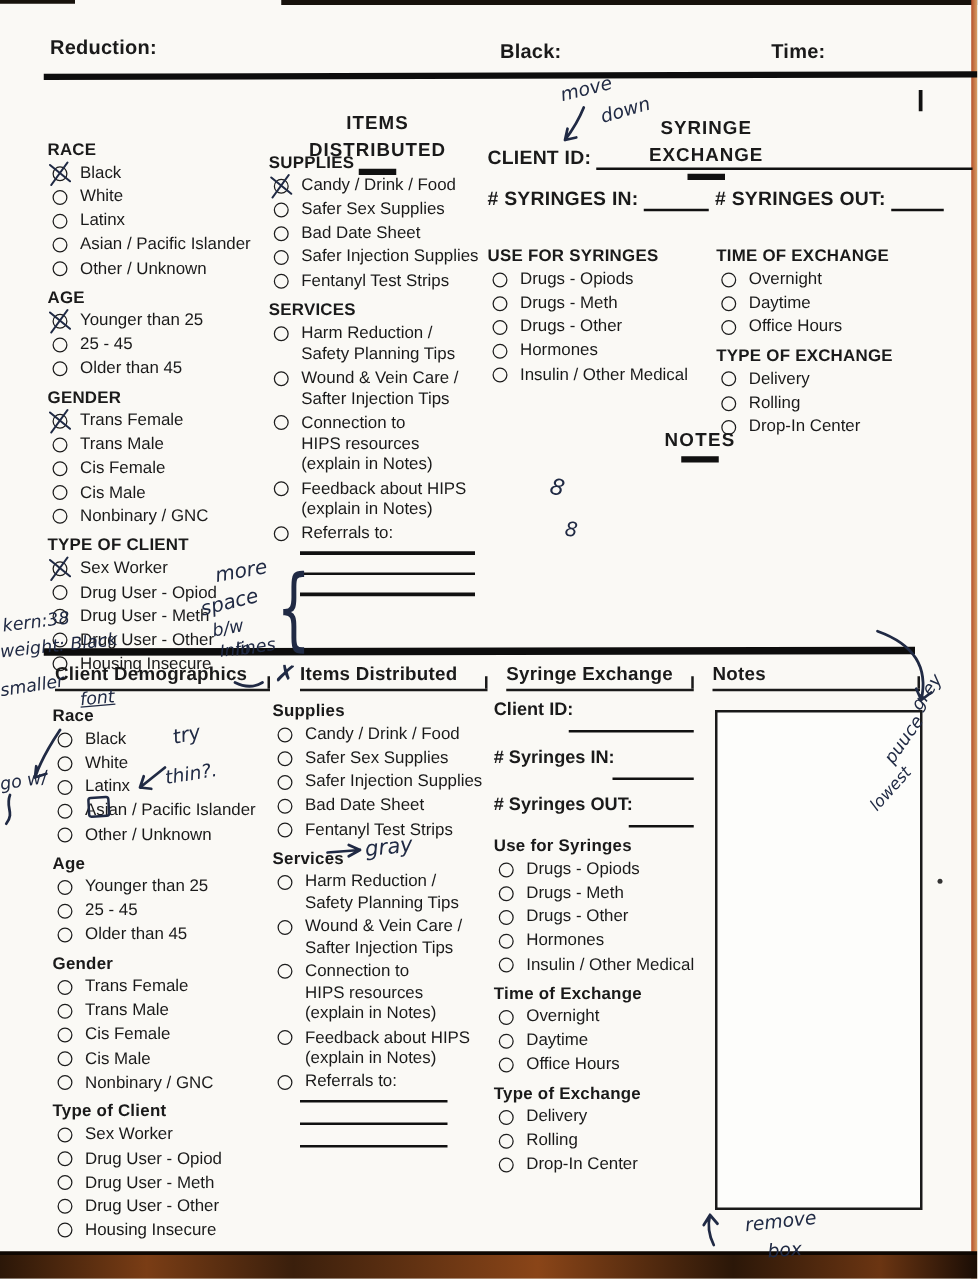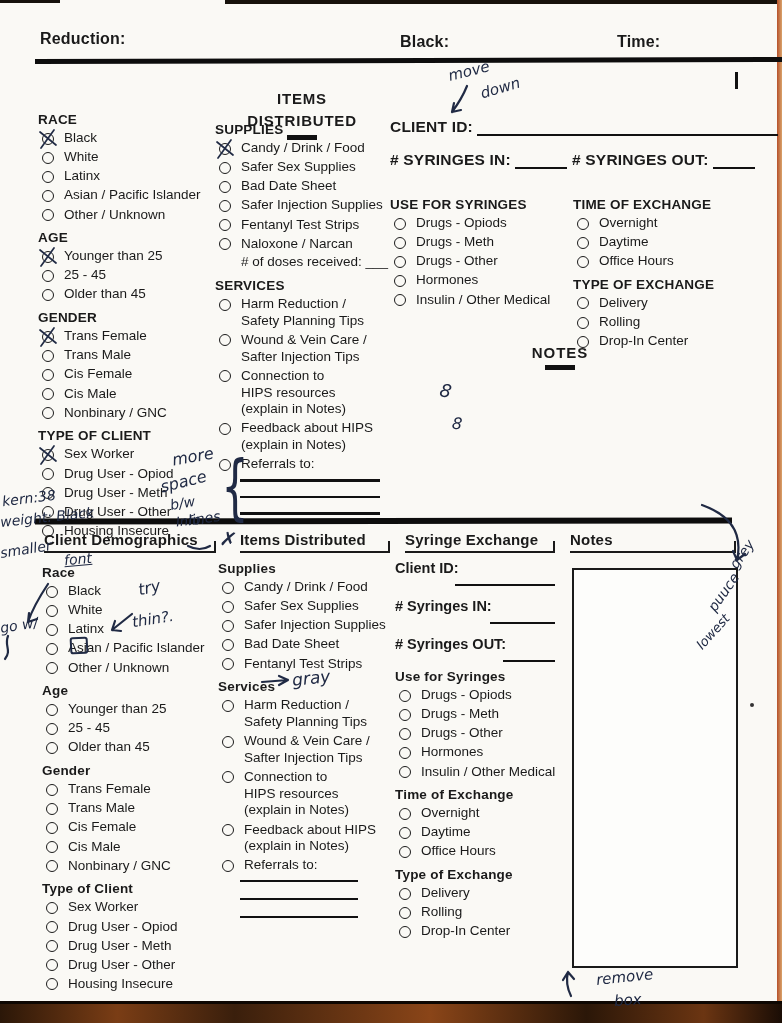--- a/index.html
+++ b/index.html
@@ -66,20 +66,25 @@
   <div class="toplab" style="left:40px;top:30px;">Reduction:</div>
   <div class="toplab" style="left:400px;top:33px;">Black:</div>
   <div class="toplab" style="left:573px;top:33px;margin-left:44px;">Time:</div>
   <div class="rule" style="left:35px;top:58px;width:747px;height:5px;transform:rotate(-0.15deg);"></div>
 
   <div class="ctitle" style="left:222px;top:66px;width:160px;">
     <span>ITEMS
 DISTRIBUTED</span>
     <div class="tdash"></div>
   </div>
+  <div class="ctitle" style="left:500px;top:70px;width:130px;">
+    <span>SYRINGE
+EXCHANGE</span>
+    <div class="tdash"></div>
+  </div>
   <div class="vtick"></div>
 
   <div class="col" style="left:38px;top:105px;width:178px;">
       <div class="sec-h">RACE</div>
       <div class="opt">
         <span class="cb">
           <svg class="chk" width="24" height="24" viewBox="0 0 24 24">
             <path d="M4 5 L20 18 M18 3 L5 21" stroke="#202a44" stroke-width="1.7" fill="none" stroke-linecap="round"></path>
           </svg>
         </span>
@@ -234,27 +239,20 @@
         <div class="opt">
           <span class="cb"></span>
           <div>
             <div class="lbl">Safer Injection Supplies</div>
           </div>
         </div>
         <div class="opt">
           <span class="cb"></span>
           <div>
             <div class="lbl">Fentanyl Test Strips</div>
-          </div>
-        </div>
-        <div class="opt">
-          <span class="cb"></span>
-          <div>
-            <div class="lbl">Naloxone / Narcan</div>
-            <div class="sub"># of doses received: ___</div>
           </div>
         </div>
         <div class="sec-h">SERVICES</div>
         <div class="opt">
           <span class="cb"></span>
           <div>
             <div class="lbl">Harm Reduction /
 Safety Planning Tips</div>
           </div>
         </div>

